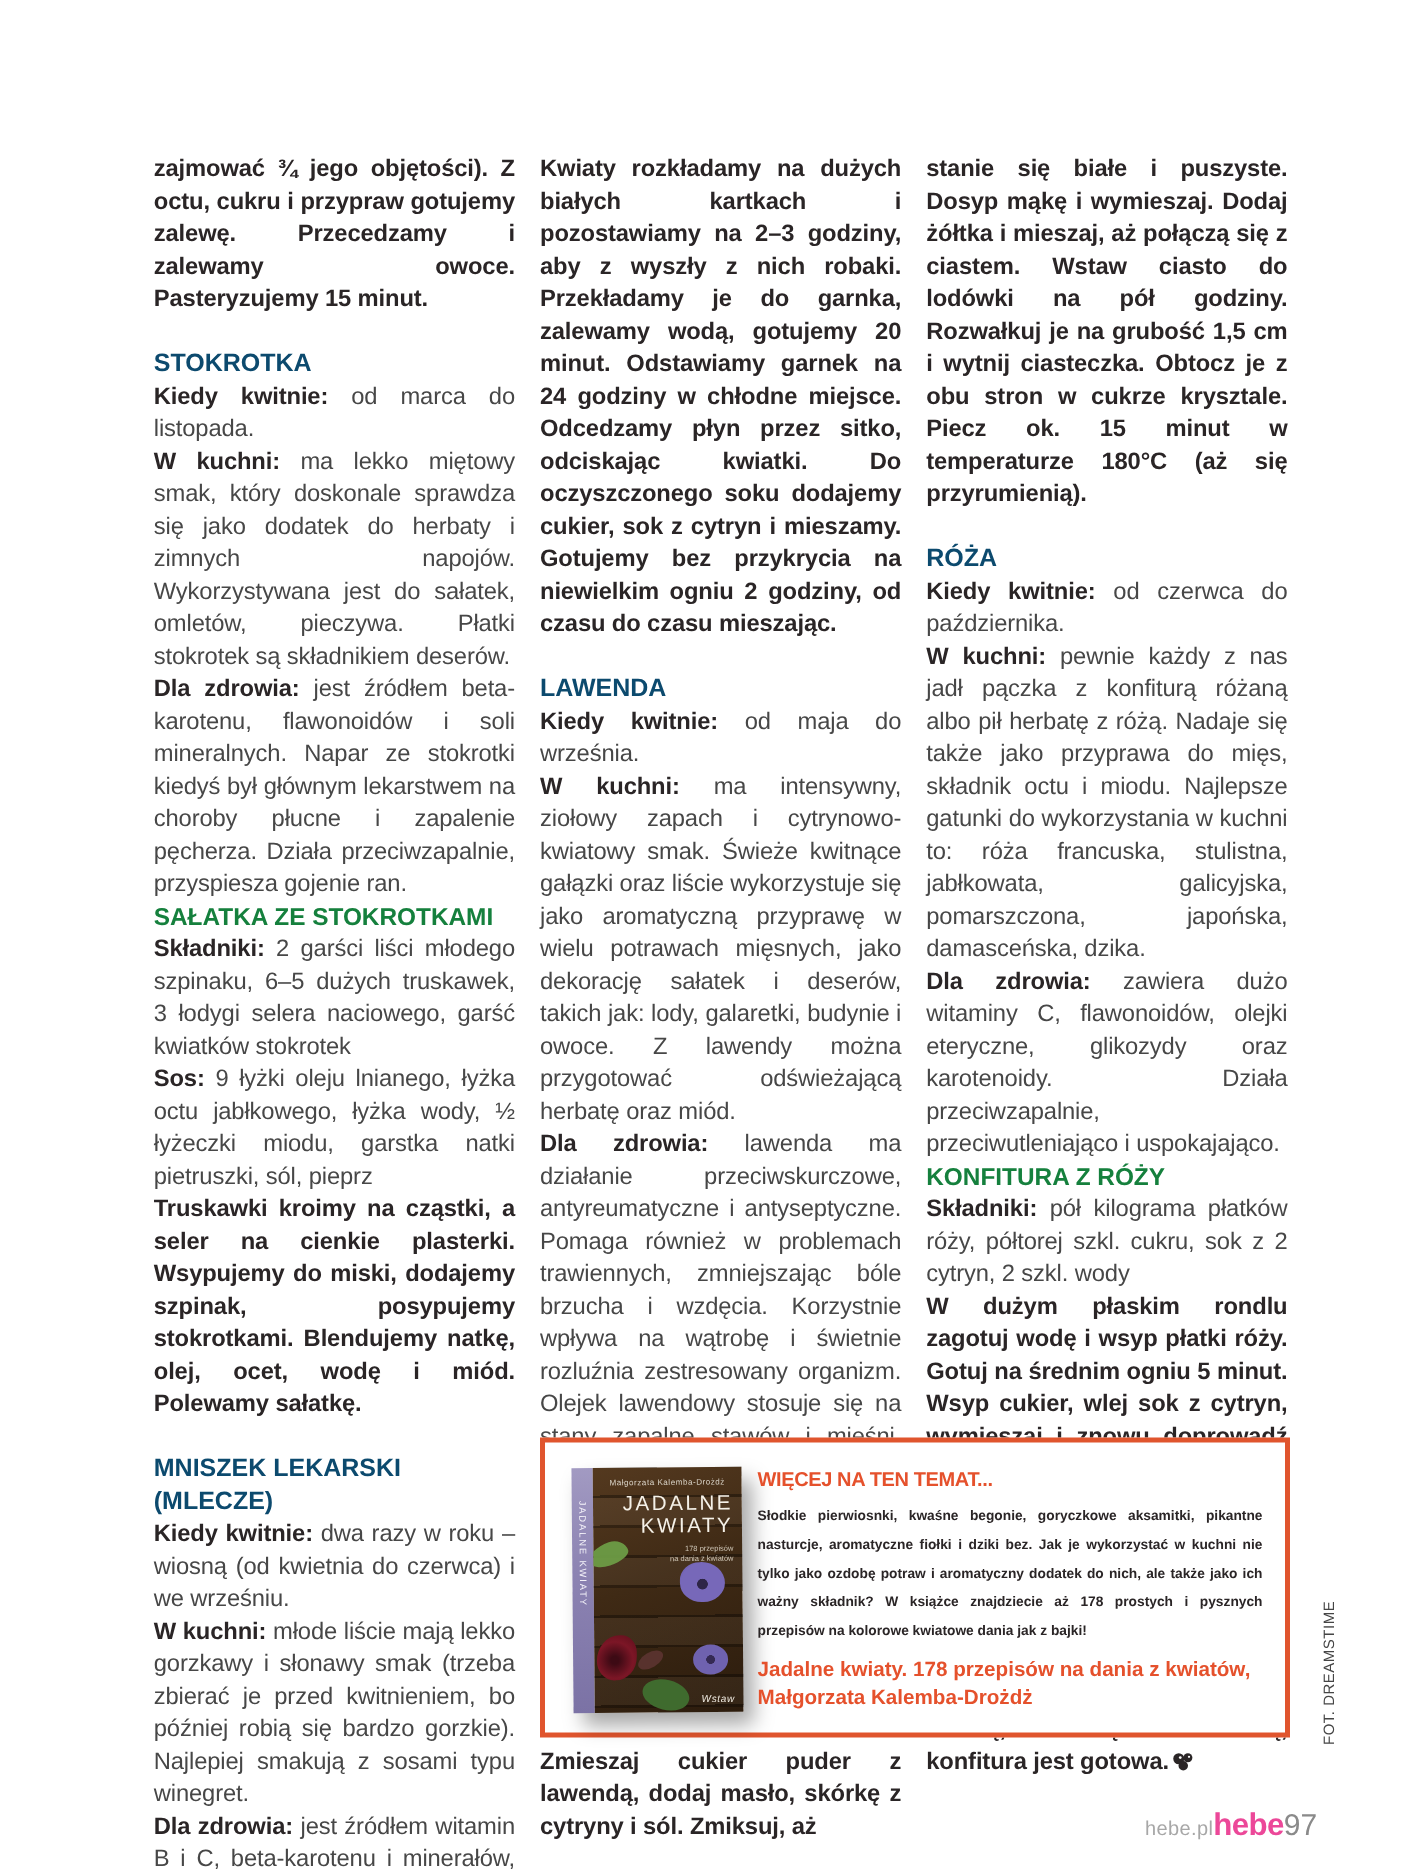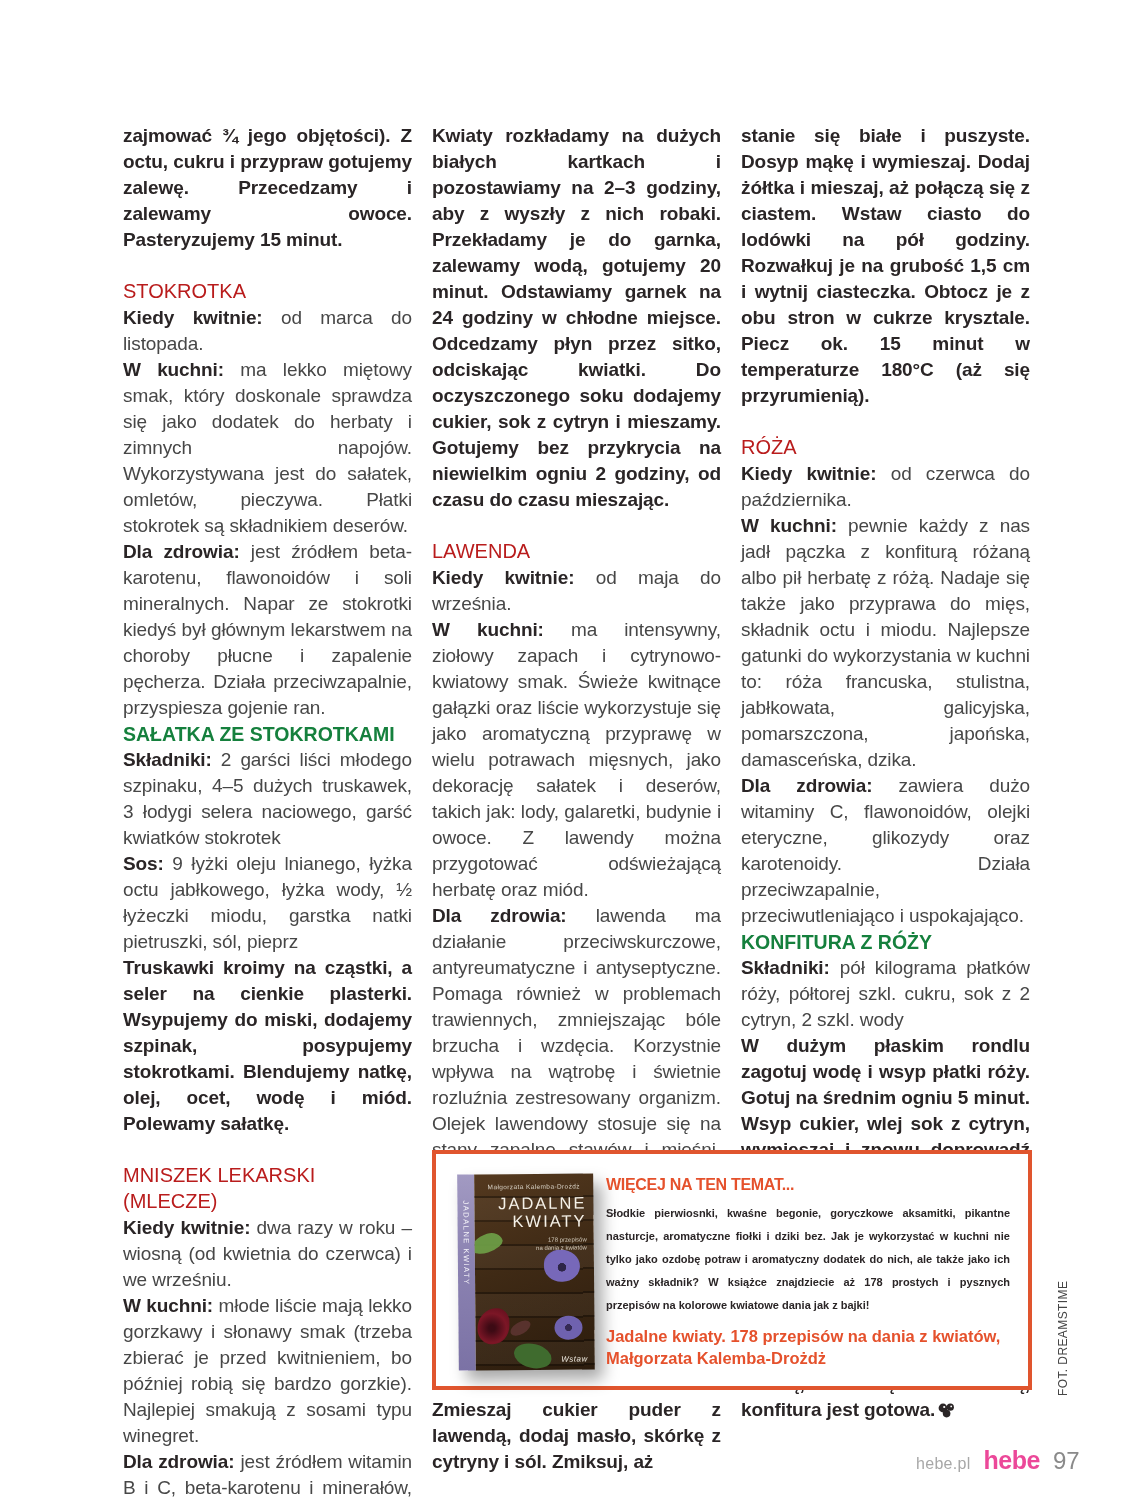--- a/index.html
+++ b/index.html
@@ -14,21 +14,21 @@
     letter-spacing:-0.1px;
   }
   .col-1{left:123px;}
   .col-2{left:432px;}
   .col-3{left:741px;}
   p.para{margin:0;}
   .bold-para{font-weight:bold;color:#2a2526;}
   .lbl{font-weight:bold;color:#2a2526;}
   h2.flower-heading{
     margin:25px 0 1px 0;font-size:20px;line-height:26px;
-    font-weight:normal;color:#b91c1c;text-align:left;letter-spacing:0;
+    font-weight:bold;color:#0c4a6e;text-align:left;letter-spacing:0;
   }
   h3.recipe-heading{
     margin:0;font-size:19.5px;line-height:26px;
     font-weight:bold;color:#15803d;text-align:left;letter-spacing:0;
   }
   .endmark{display:inline-block;vertical-align:-2px;margin-left:3px;}
 
   
   .more-box{
     position:absolute;left:432px;top:1150px;width:600px;height:240px;
@@ -103,40 +103,40 @@
     border-radius:60% 40% 55% 45%;}
 
   
   .photo-credit{
     position:absolute;left:1056px;top:1278px;height:118px;
     writing-mode:vertical-rl;transform:rotate(180deg);
     font-size:12px;letter-spacing:0.4px;color:#454545;white-space:nowrap;
   }
   .footer{
     position:absolute;left:916px;top:1446px;display:flex;
-    align-items:baseline;gap:13px;
+    align-items:baseline;
   }
   .footer-site{font-size:16px;color:#a7a7a7;letter-spacing:0.3px;}
   .footer-brand{font-size:25px;font-weight:bold;color:#ec4899;letter-spacing:-0.5px;}
   .footer-page{font-size:24px;color:#8a8a8a;}
 </style>
 </head>
 <body>
 
 <div class="page">
 
   <div class="col col-1">
     <p class="para bold-para"><span>zajmować ¾ jego objętości). Z octu, cukru i przypraw gotujemy zalewę. Przecedzamy i zalewamy owoce. Pasteryzujemy 15 minut.</span></p>
 
     <h2 class="flower-heading">STOKROTKA</h2>
     <p class="para"><span class="lbl">Kiedy kwitnie:</span> <span>od marca do listopada.</span></p>
     <p class="para"><span class="lbl">W kuchni:</span> <span>ma lekko miętowy smak, który doskonale sprawdza się jako dodatek do herbaty i zimnych napojów. Wykorzystywana jest do sałatek, omletów, pieczywa. Płatki stokrotek są składnikiem deserów.</span></p>
     <p class="para"><span class="lbl">Dla zdrowia:</span> <span>jest źródłem beta-karotenu, flawonoidów i soli mineralnych. Napar ze stokrotki kiedyś był głównym lekarstwem na choroby płucne i zapalenie pęcherza. Działa przeciwzapalnie, przyspiesza gojenie ran.</span></p>
     <h3 class="recipe-heading">SAŁATKA ZE STOKROTKAMI</h3>
-    <p class="para"><span class="lbl">Składniki:</span> <span>2 garści liści młodego szpinaku, 4–5 dużych truskawek, 3 łodygi selera naciowego, garść kwiatków stokrotek</span></p>
+    <p class="para"><span class="lbl">Składniki:</span> <span>2 garści liści młodego szpinaku, 6–5 dużych truskawek, 3 łodygi selera naciowego, garść kwiatków stokrotek</span></p>
     <p class="para"><span class="lbl">Sos:</span> <span>9 łyżki oleju lnianego, łyżka octu jabłkowego, łyżka wody, ½ łyżeczki miodu, garstka natki pietruszki, sól, pieprz</span></p>
     <p class="para bold-para"><span>Truskawki kroimy na cząstki, a seler na cienkie plasterki. Wsypujemy do miski, dodajemy szpinak, posypujemy stokrotkami. Blendujemy natkę, olej, ocet, wodę i miód. Polewamy sałatkę.</span></p>
 
     <h2 class="flower-heading">MNISZEK LEKARSKI (MLECZE)</h2>
     <p class="para"><span class="lbl">Kiedy kwitnie:</span> <span>dwa razy w roku – wiosną (od kwietnia do czerwca) i we wrześniu.</span></p>
     <p class="para"><span class="lbl">W kuchni:</span> <span>młode liście mają lekko gorzkawy i słonawy smak (trzeba zbierać je przed kwitnieniem, bo później robią się bardzo gorzkie). Najlepiej smakują z sosami typu winegret.</span></p>
     <p class="para"><span class="lbl">Dla zdrowia:</span> <span>jest źródłem witamin B i C, beta-karotenu i minerałów, poprawia pracę wątroby, działa moczopędnie i antystresowo. Z kwiatów mniszka lekarskiego można zrobić „miód”, który jest nie tylko pysznym dodatkiem do naleśników, ale też świetnym lekarstwem na przeziębienie.</span></p>
 
   </div>
 

